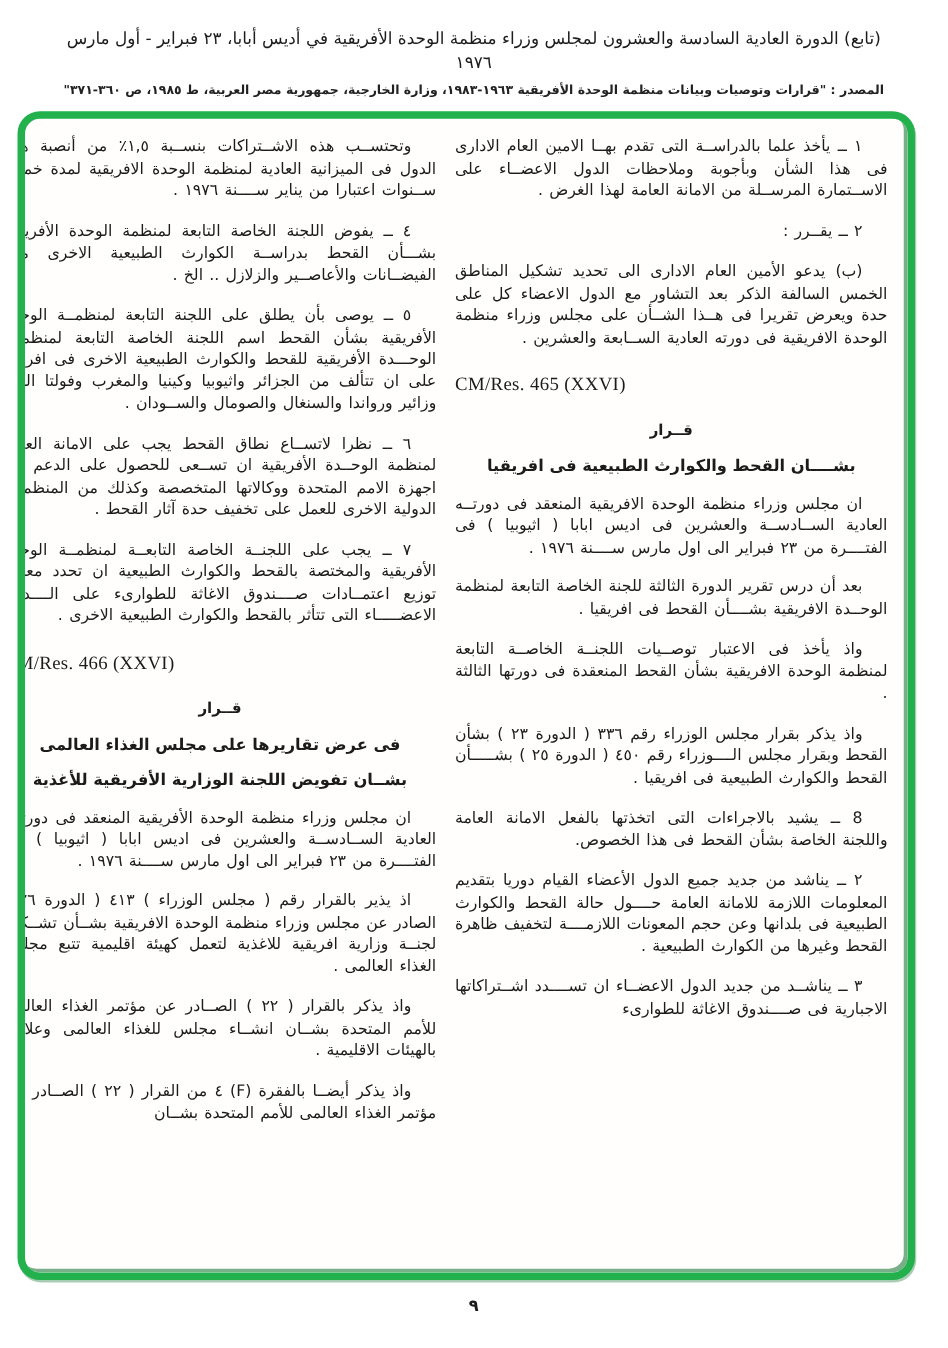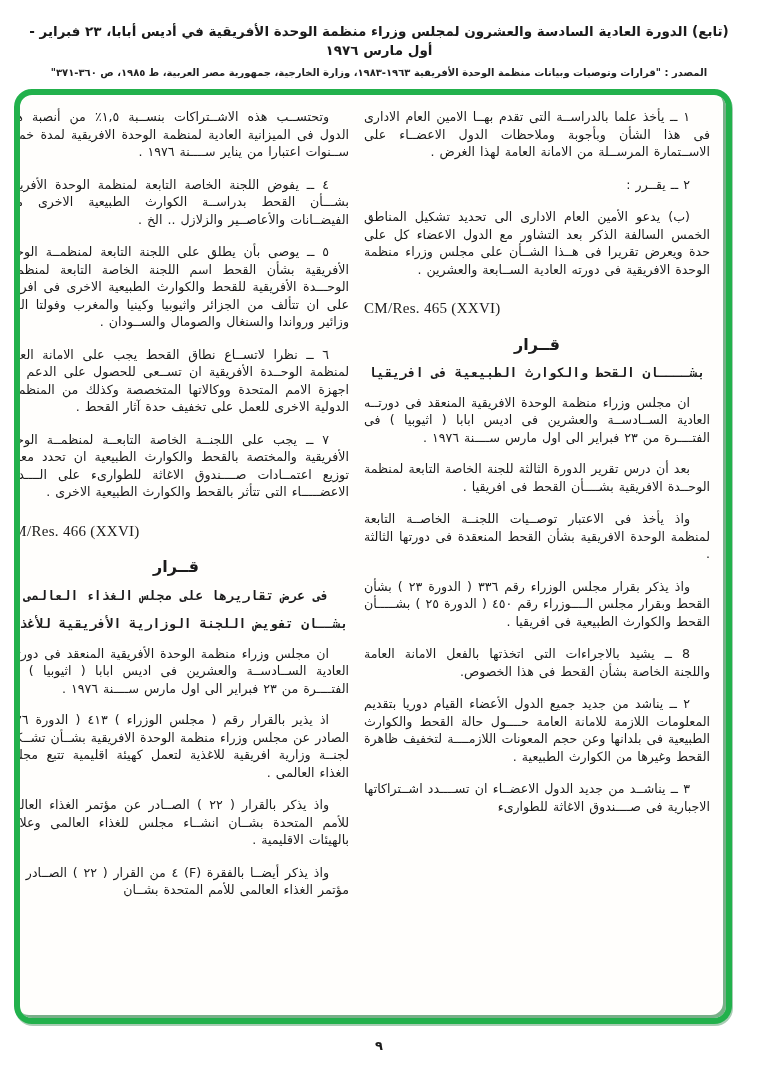--- a/index.html
+++ b/index.html
@@ -12,24 +12,24 @@
     overflow: hidden;
     position: relative;
   }
   .page-header {
     direction: rtl;
     text-align: center;
     padding-top: 22px;
   }
   .page-header .title {
     font-size: 13.5px;
-    font-weight: bold;
+    font-weight: normal;
     letter-spacing: 0;
     line-height: 1.4;
-    padding: 0 23px;
+    padding: 0 42px;
   }
   .page-header .source {
     font-size: 10px;
     font-weight: bold;
     color: #222;
     margin-top: 7px;
     padding: 0 40px;
   }
   .doc-frame {
     position: absolute;
@@ -72,31 +72,30 @@
     font-family: "Liberation Serif", serif;
     font-size: 15px;
     font-weight: normal;
     text-indent: 0;
     margin: 22px 0 18px 0;
     letter-spacing: 0.3px;
   }
   .para.h1 {
     text-align: center;
     font-weight: bold;
-    font-size: 16px;
+    font-size: 12px;
     text-indent: 0;
     margin: 4px 0 12px 0;
   }
   .para.h2 {
     text-align: center;
     font-weight: bold;
     font-size: 13px;
     text-indent: 0;
     margin: 0 0 11px 0;
-    font-family: Liberation Mono, monospace;
   }
   .para.h2 + .para.body, .para.h2.last { margin-bottom: 14px; }
   .page-number {
     position: absolute;
     left: 0;
     top: 1038px;
     width: 758px;
     text-align: center;
     font-size: 13px;
     font-weight: bold;

